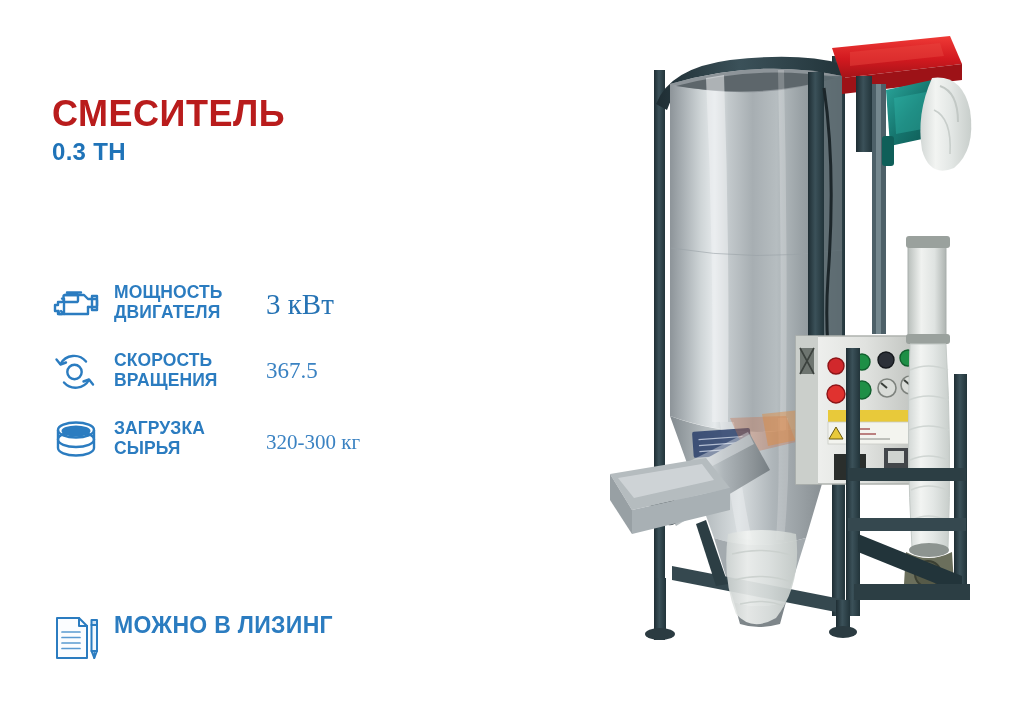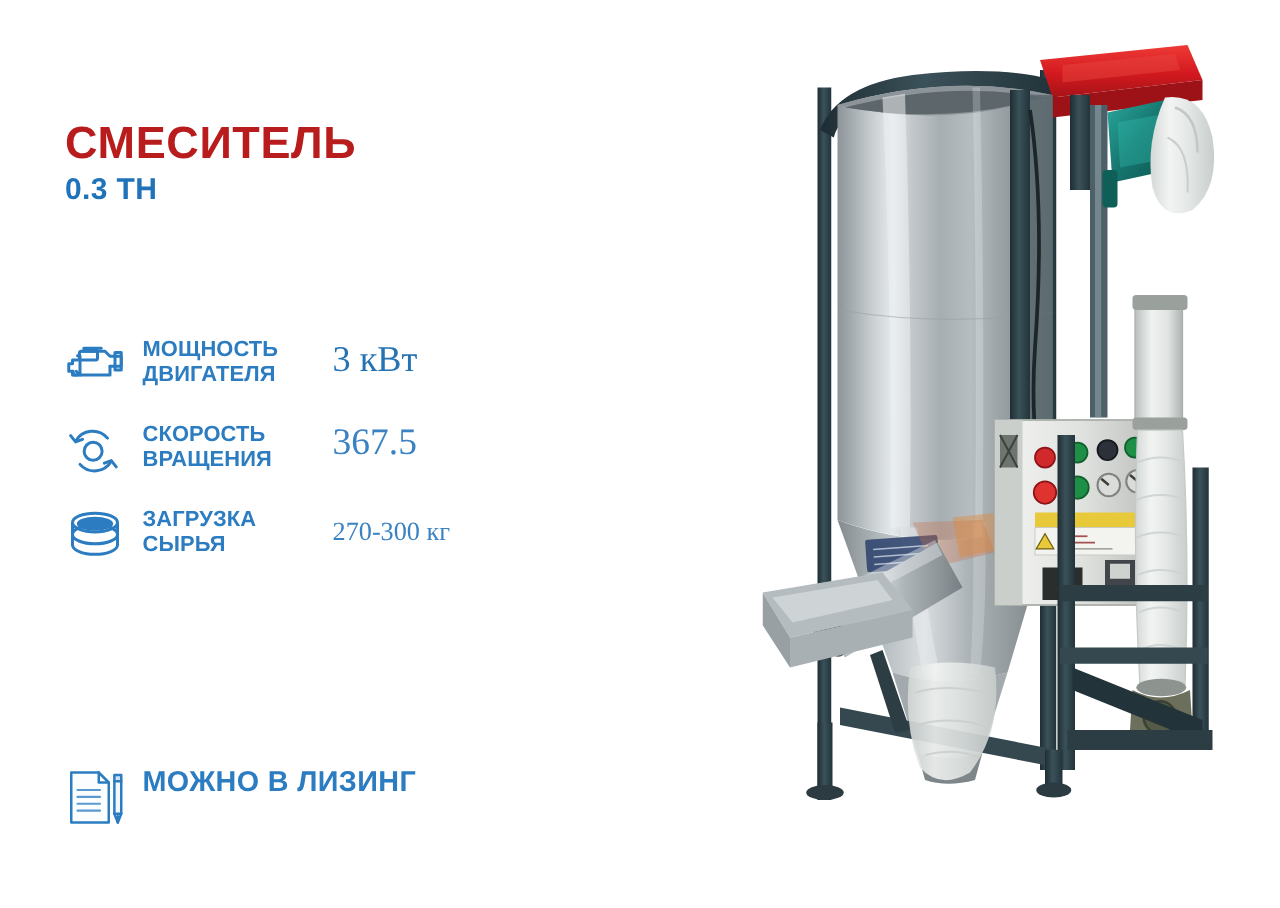--- a/index.html
+++ b/index.html
@@ -52,21 +52,21 @@
     line-height: 1.1;
     margin-top: 6px;
     white-space: nowrap;
   }
 
   
   .specs { position: absolute; left: 0; top: 268px; width: 520px; }
 
   .spec-row {
     display: flex;
-    align-items: flex-start;
+    align-items: center;
     height: 68px;
   }
   .spec-icon {
     width: 62px;
     flex: 0 0 62px;
     display: flex;
     align-items: center;
     justify-content: flex-start;
     padding-top: 4px;
   }
@@ -88,21 +88,21 @@
     line-height: 1.12;
     font-family: Liberation Serif, serif;
   }
   .spec-value.big {
     font-size: 29px;
     font-weight: normal;
     color: #2673b4;
     padding-top: 4px;
   }
   .spec-value.med {
-    font-size: 30px;
+    font-size: 23px;
     font-weight: normal;
     color: #3a82c2;
     padding-top: 1px;
   }
   .spec-value.small {
     font-size: 21px;
     font-weight: normal;
     color: #3a82c2;
     padding-top: 10px;
   }
@@ -205,21 +205,21 @@
             <ellipse cx="24" cy="19.5" rx="18" ry="7.5"></ellipse>
           </g>
           <ellipse cx="24" cy="11" rx="14.5" ry="5.6" fill="#2b7cc0"></ellipse>
         </svg>
       </div>
       <div class="spec-label">
         <div>ЗАГРУЗКА</div>
         <div>СЫРЬЯ</div>
       </div>
       <div class="spec-value small">
-        <div>270-300 кг</div>
+        <div>320-300 кг</div>
       </div>
     </div>
 
   </div>
 
   <div class="leasing">
     <div class="leasing-icon">
       <svg width="52" height="52" viewBox="0 0 52 52">
         <g fill="none" stroke="#2b7cc0" stroke-width="2" stroke-linejoin="round" stroke-linecap="round">
           <path d="M5 6 h22 l8 8 v32 h-30 z" fill="#fbfdff"></path>

